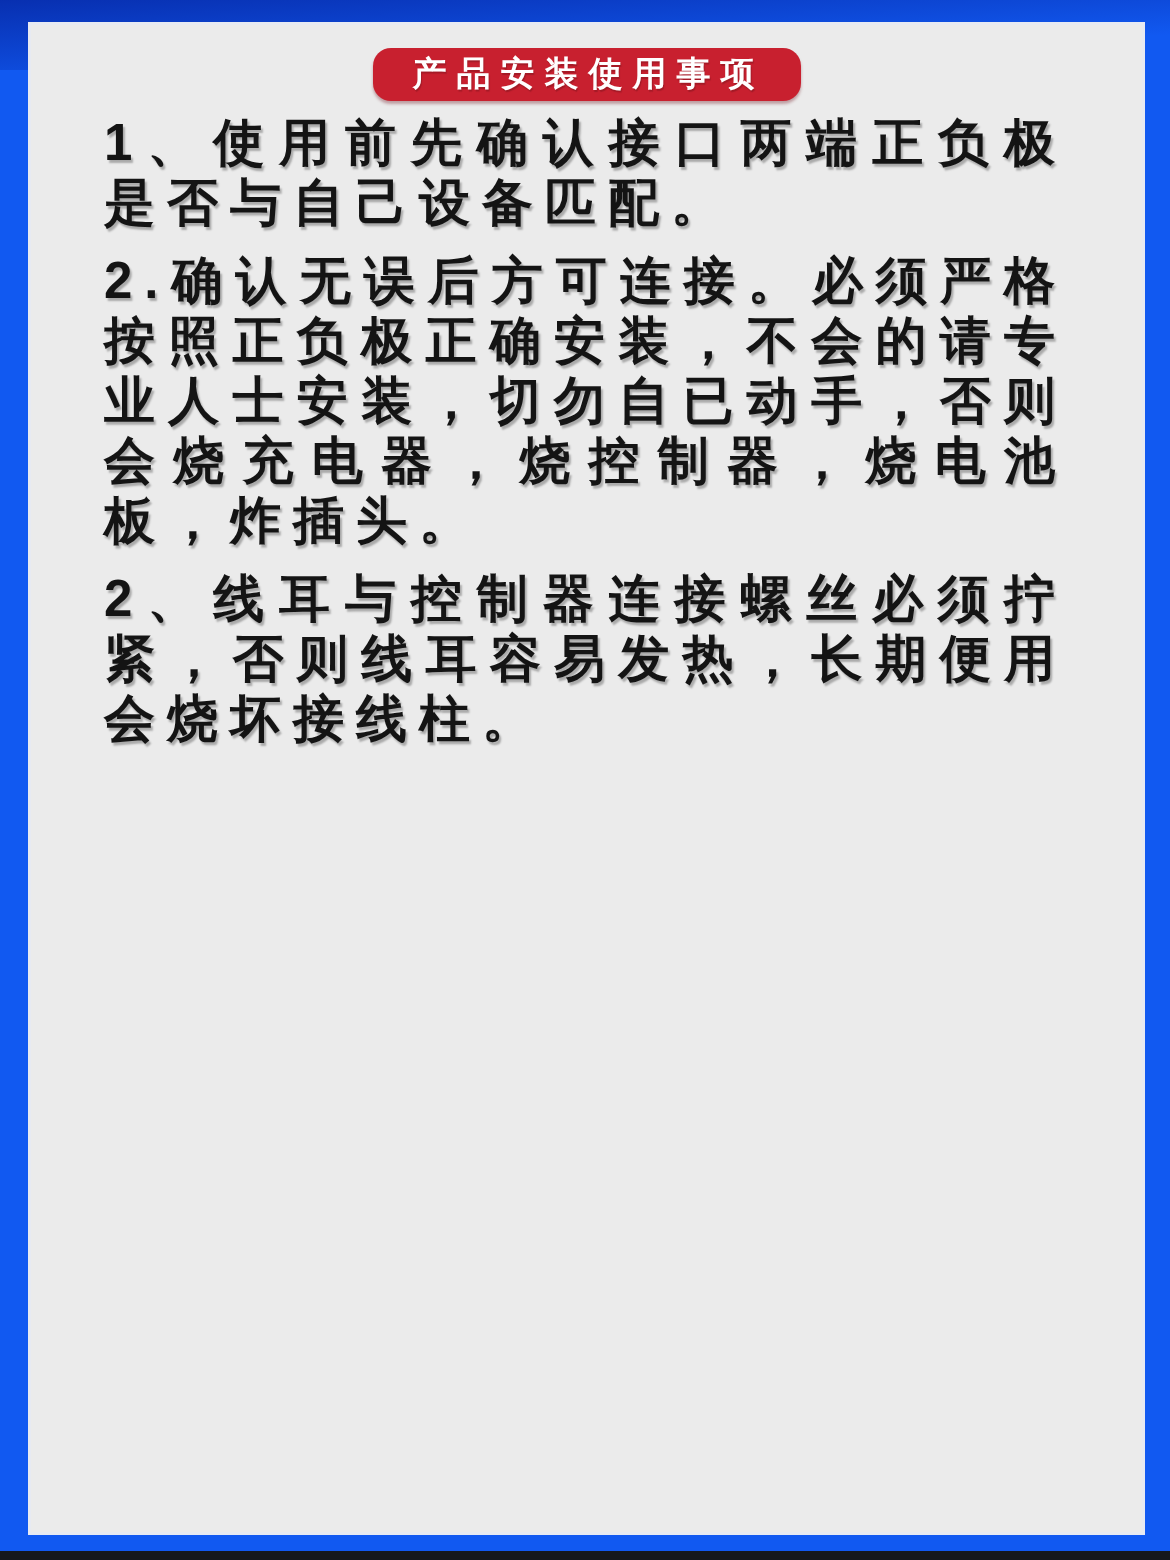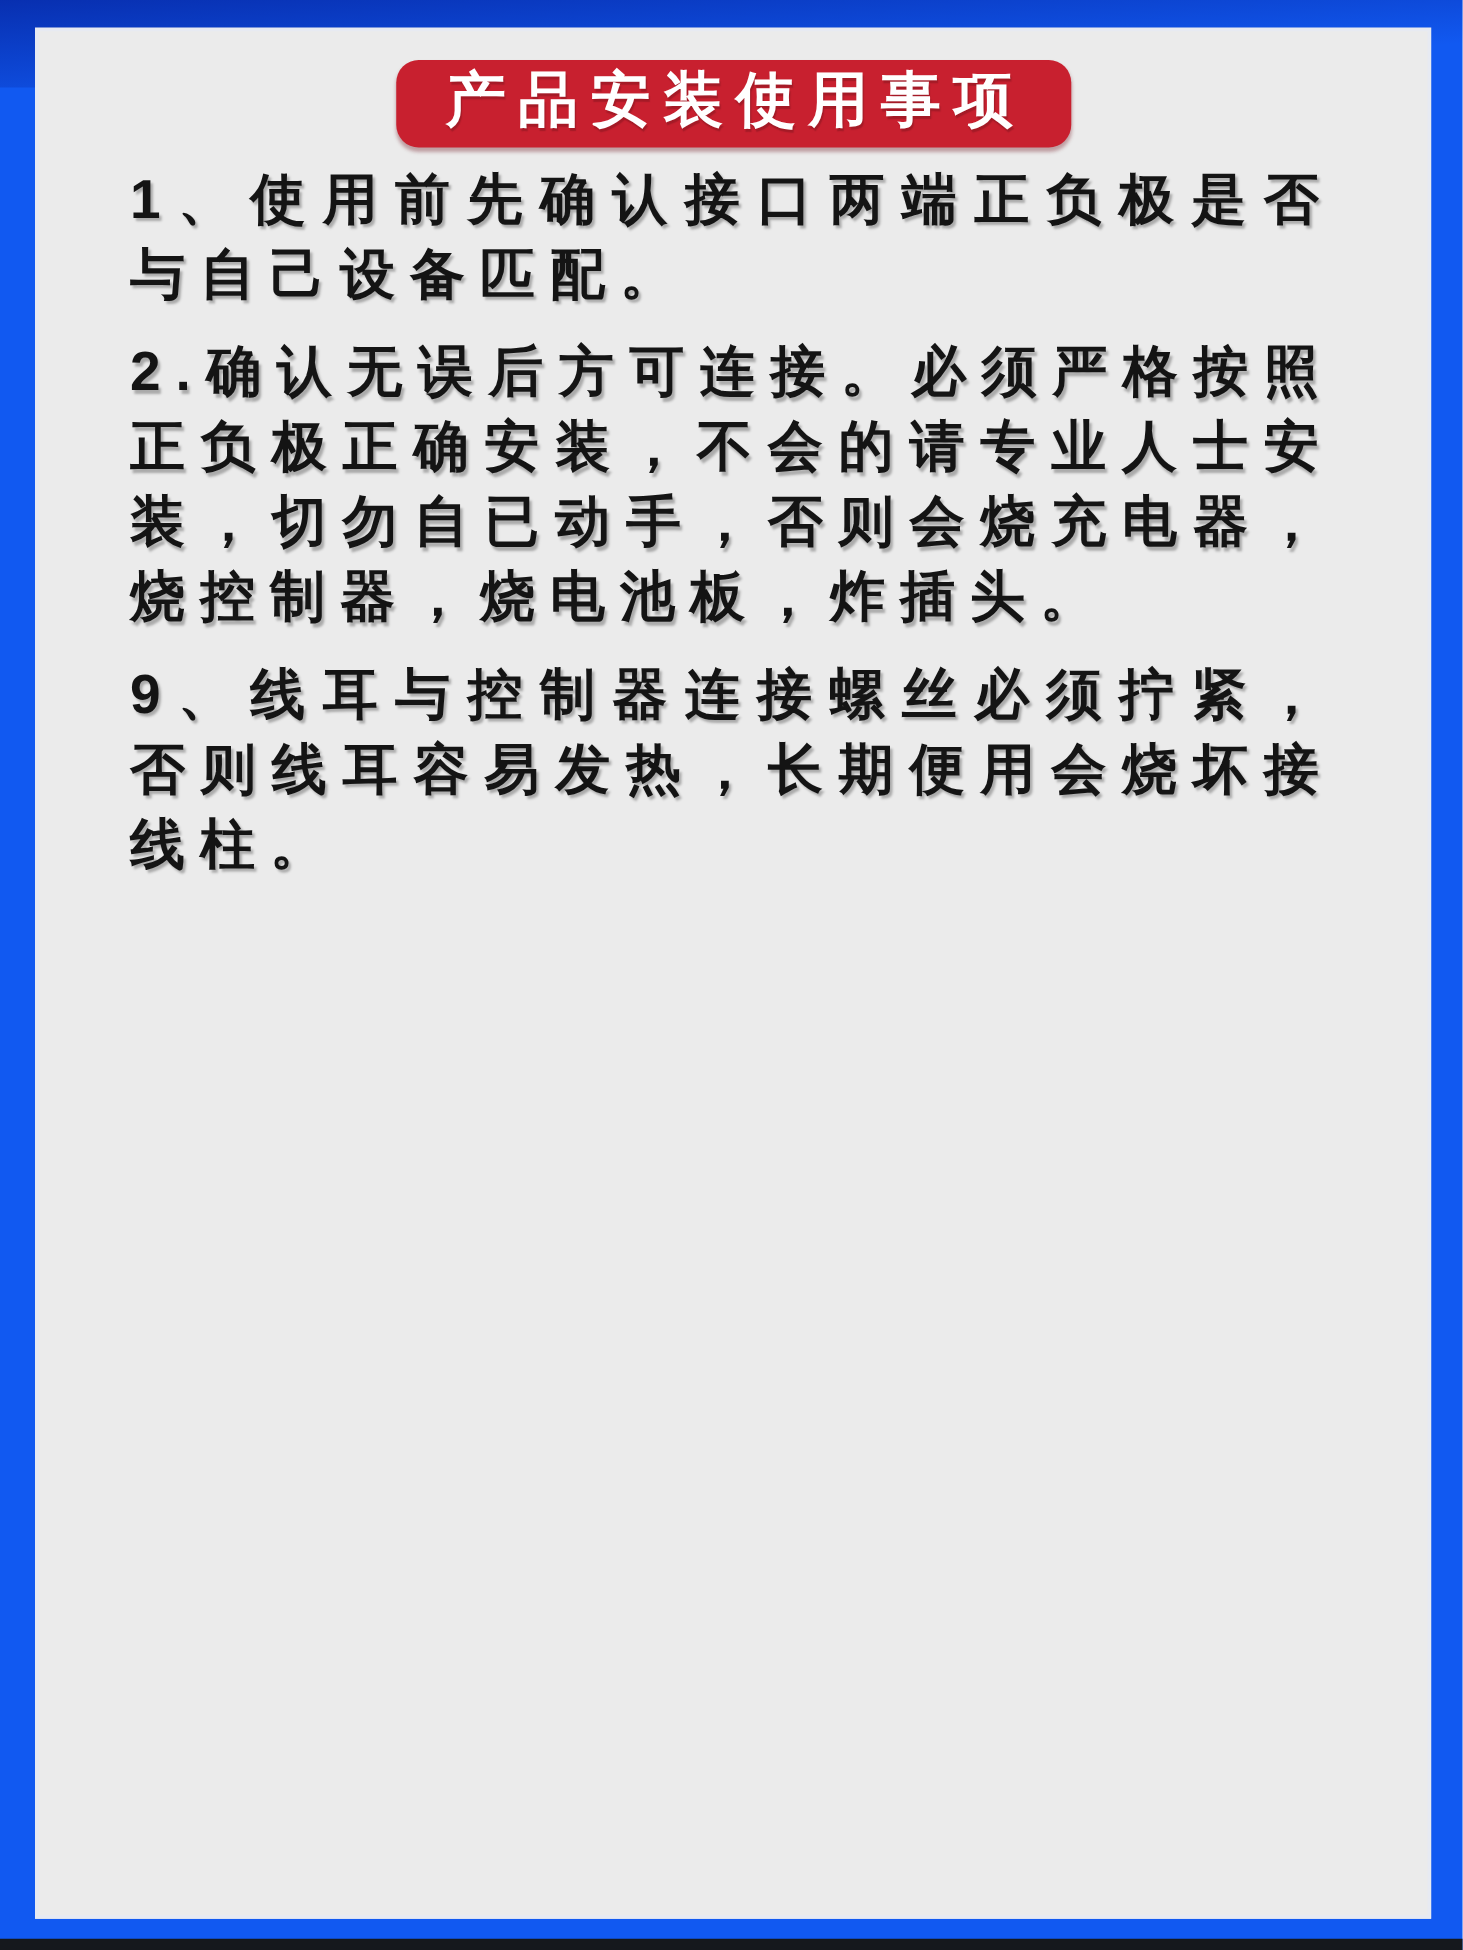--- a/index.html
+++ b/index.html
@@ -43,50 +43,50 @@
     right: 25px;
     bottom: 25px;
     background: #ebebeb;
     box-shadow: inset 0 0 0 3px #e7eaf2;
   }
   .title-badge {
     width: fit-content;
     margin: 26px auto 12px auto;
     background: #c8202f;
     color: #ffffff;
-    font-size: 48px;
+    font-size: 34px;
     font-weight: bold;
     line-height: 1.18;
     letter-spacing: 10px;
     padding: 5px 36px 8px 40px;
     border-radius: 18px;
     box-shadow: 0 3px 3px rgba(110, 15, 25, 0.35);
     text-shadow: 1px 2px 1px rgba(0,0,0,0.18);
   }
   .notice-body {
     padding: 0 78px 0 76px;
   }
   .notice-body p {
     margin: 0 0 18px 0;
     color: #141414;
-    font-size: 44px;
+    font-size: 51px;
     font-weight: bold;
     line-height: 60px;
     letter-spacing: 12px;
     text-align: justify;
     text-justify: inter-character;
     text-shadow: 2px 3px 2px rgba(0,0,0,0.28);
   }
 </style>
 </head>
 <body>
 
 <div class="frame">
   <div class="panel">
     <div class="title-badge">产品安装使用事项</div>
     <div class="notice-body">
       <p>1、使用前先确认接口两端正负极是否与自己设备匹配。</p>
       <p>2.确认无误后方可连接。必须严格按照正负极正确安装，不会的请专业人士安装，切勿自已动手，否则会烧充电器，烧控制器，烧电池板，炸插头。</p>
-      <p>9、线耳与控制器连接螺丝必须拧紧，否则线耳容易发热，长期便用会烧坏接线柱。</p>
+      <p>2、线耳与控制器连接螺丝必须拧紧，否则线耳容易发热，长期便用会烧坏接线柱。</p>
     </div>
   </div>
   <div class="bottom-bar"></div>
 </div>
 
 </body></html>

